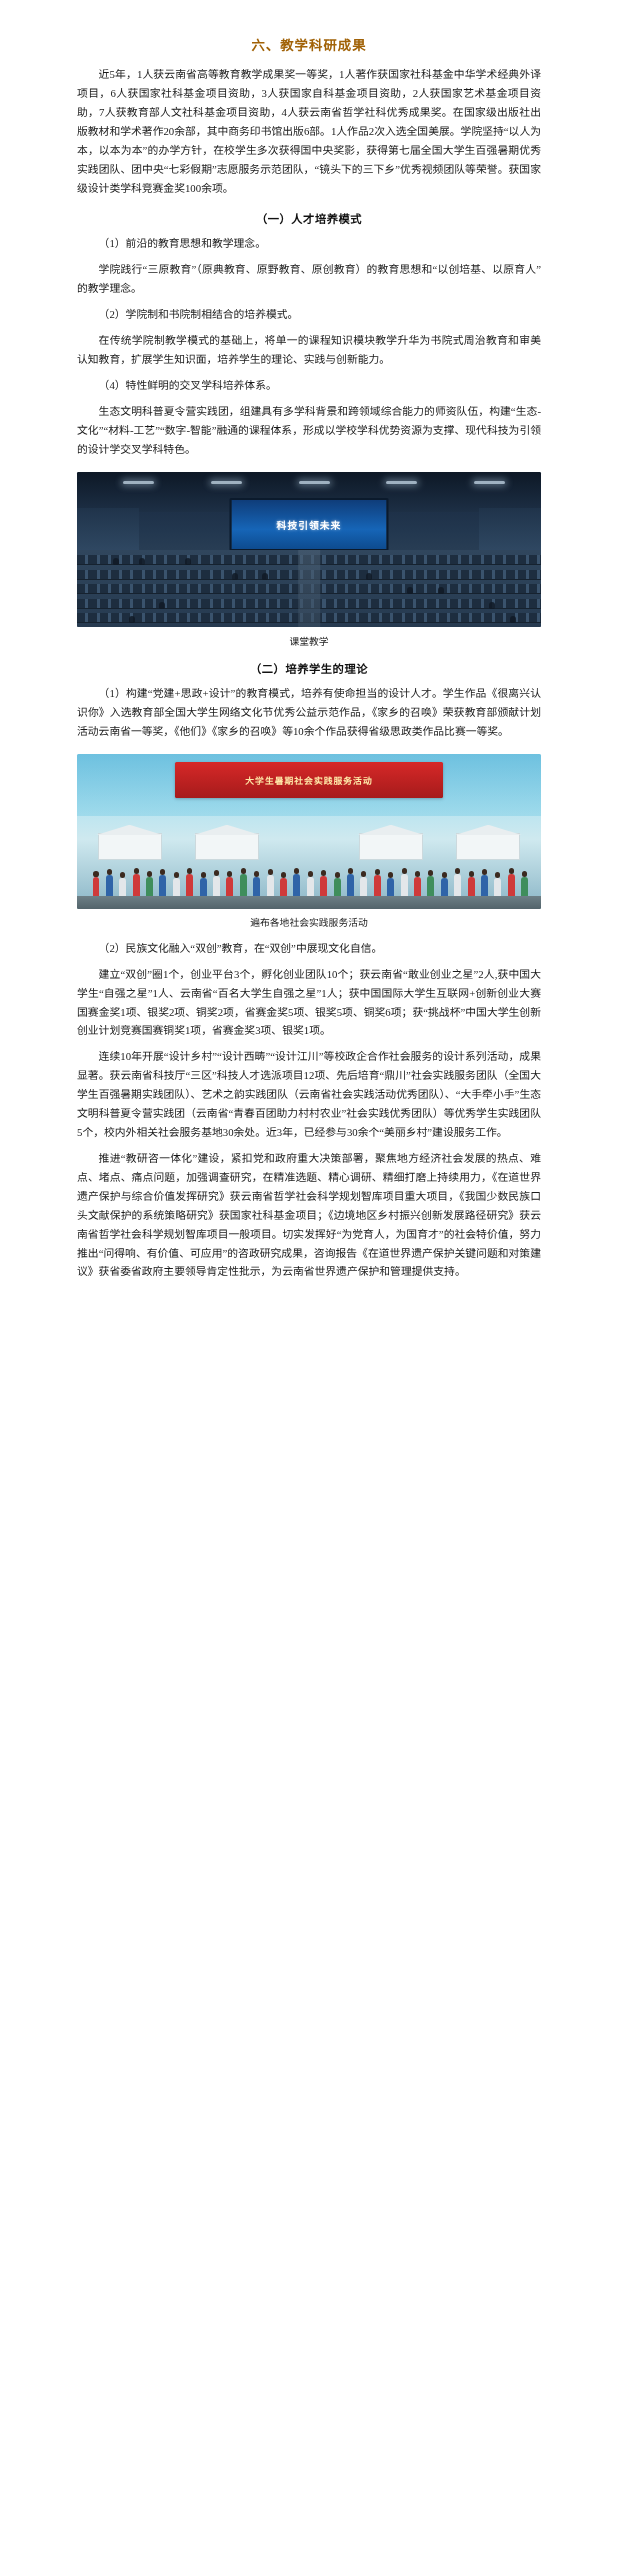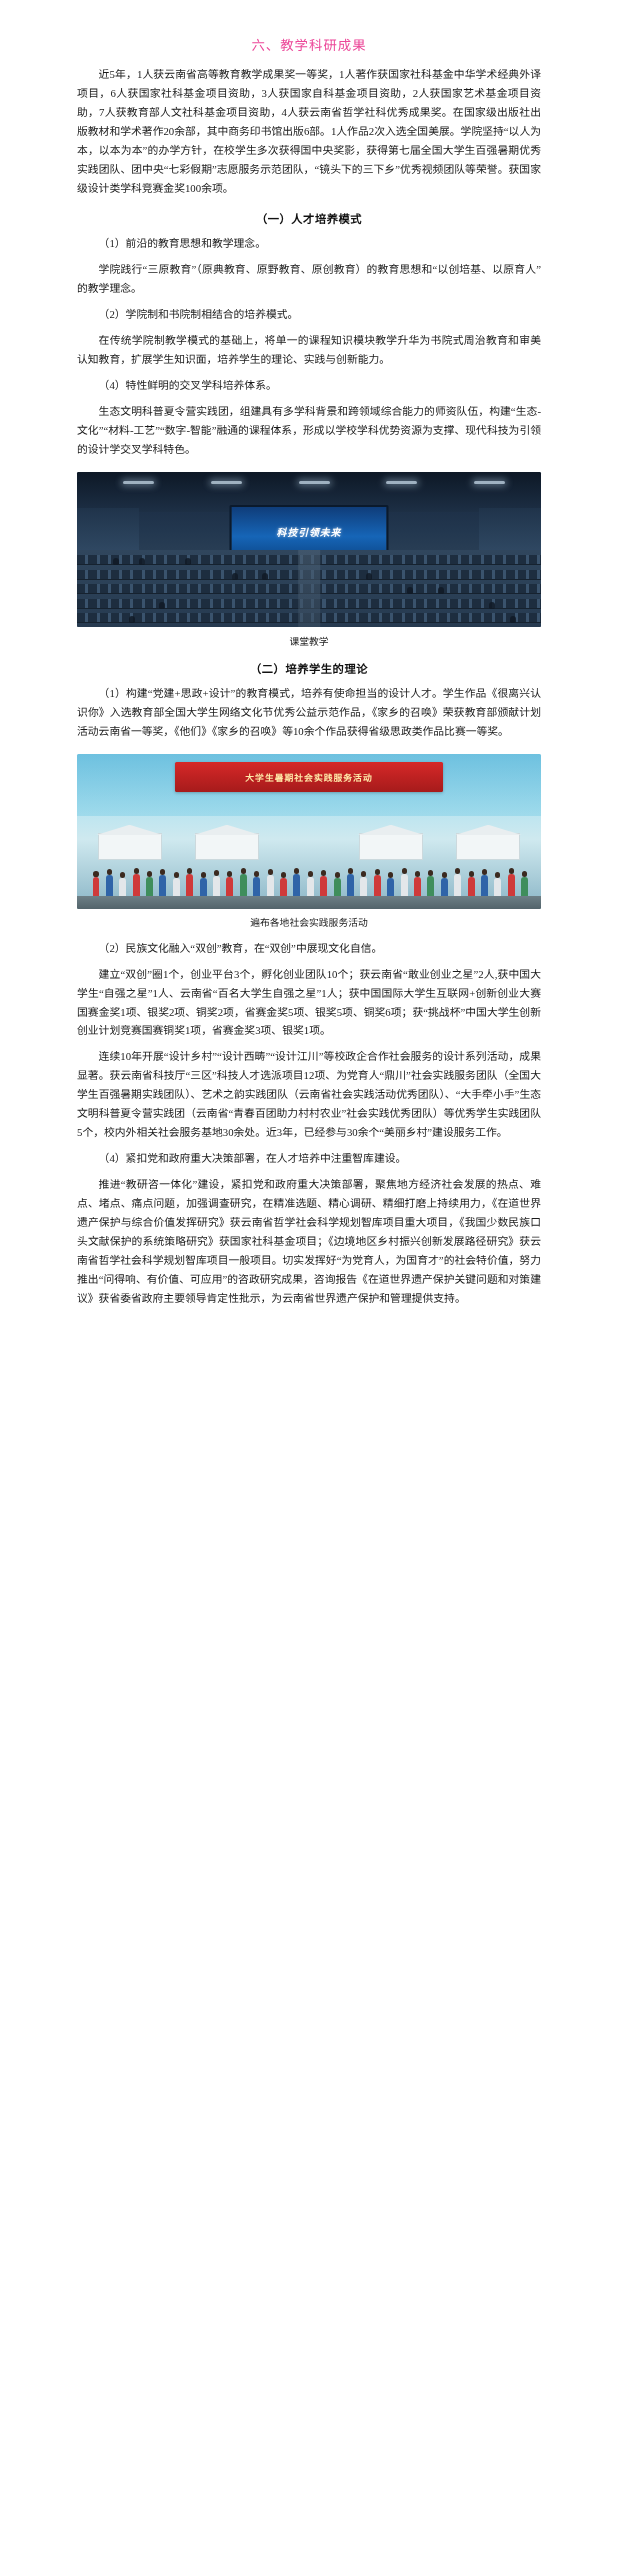--- a/index.html
+++ b/index.html
@@ -14,25 +14,25 @@
   }
   .page {
     width: 618px;
     box-sizing: border-box;
     padding: 20.6px 77px 31px 77px;
     background: #fff;
   }
   h2.section-title {
     font-family: "Liberation Sans", "DejaVu Sans", sans-serif;
     font-size: 13.4px;
-    font-weight: normal;
+    font-weight: bold;
     text-align: center;
     margin: 13.4px 0 11.3px 0;
     letter-spacing: 1px;
-    color: #ec4899;
+    color: #a16207;
   }
   h3.sub-title {
     font-family: "Liberation Sans", "DejaVu Sans", sans-serif;
     font-size: 11.3px;
     font-weight: bold;
     text-align: center;
     margin: 12.4px 0 8.2px 0;
     letter-spacing: 0.5px;
     color: #111;
   }
@@ -73,25 +73,25 @@
     background: linear-gradient(#0d1826, #1d2f45);
   }
   .hall .ceil-light {
     position: absolute; top: 8.2px; width: 31px; height: 3.6px;
     background: #cfe3f2; border-radius: 2.1px; opacity: .75;
     box-shadow: 0 0 7.2px 2.1px rgba(200,228,250,.55);
   }
   .hall .screen {
     position: absolute;
     left: 50%; transform: translateX(-50%);
-    top: 33px; width: 155px; height: 49px;
+    top: 26px; width: 155px; height: 49px;
     background: linear-gradient(#0f3d7a, #1665b7 60%, #0d4b8f);
     border: 2.1px solid #0b1a2c;
     border-radius: 1.5px;
-    display: flex; align-items: center; justify-content: center; font-style: italic;
+    display: flex; align-items: center; justify-content: center;
   }
   .hall .screen .screen-text {
     color: #fff;
     font-family: "Liberation Sans", "DejaVu Sans", sans-serif;
     font-weight: bold;
     font-size: 9.8px;
     letter-spacing: 1px;
     text-shadow: 0 0 3.1px rgba(255,255,255,.7);
   }
   .hall .side-panel {
@@ -122,21 +122,21 @@
     left: 50%; transform: translateX(-50%);
     opacity: .55;
   }
 
   
   .activity {
     background: linear-gradient(#8fd3e8 0%, #b8e4f0 35%, #cfe9ef 55%, #8ab5c6 100%);
   }
   .activity .banner {
     position: absolute; left: 50%; transform: translateX(-50%);
-    top: 8.2px; width: 268px; height: 30px;
+    top: 8.2px; width: 268px; height: 36px;
     background: linear-gradient(#d62828, #a61b1b);
     border-radius: 1.5px;
     display: flex; align-items: center; justify-content: center;
     box-shadow: 0 1px 3.1px rgba(0,0,0,.25);
   }
   .activity .banner .btext {
     color: #ffe9a8;
     font-family: "Liberation Sans", "DejaVu Sans", sans-serif;
     font-size: 8.8px; font-weight: bold; letter-spacing: 1px;
   }
@@ -350,18 +350,17 @@
           </div>
       </div>
 
       <div class="ground"></div>
     </div>
     <div class="caption">遍布各地社会实践服务活动</div>
   </div>
 
   <p class="para">（2）民族文化融入“双创”教育，在“双创”中展现文化自信。</p>
   <p class="para">建立“双创”圈1个，创业平台3个，孵化创业团队10个；获云南省“敢业创业之星”2人,获中国大学生“自强之星”1人、云南省“百名大学生自强之星”1人；获中国国际大学生互联网+创新创业大赛国赛金奖1项、银奖2项、铜奖2项，省赛金奖5项、银奖5项、铜奖6项；获“挑战杯”中国大学生创新创业计划竞赛国赛铜奖1项，省赛金奖3项、银奖1项。</p>
-  <p class="para">连续10年开展“设计乡村”“设计西畴”“设计江川”等校政企合作社会服务的设计系列活动，成果显著。获云南省科技厅“三区”科技人才选派项目12项、为党育人“鼎川”社会实践服务团队（全国大学生百强暑期实践团队）、艺术之韵实践团队（云南省社会实践活动优秀团队）、“大手牵小手”生态文明科普夏令营实践团（云南省“青春百团助力村村农业”社会实践优秀团队）等优秀学生实践团队5个，校内外相关社会服务基地30余处。近3年，已经参与30余个“美丽乡村”建设服务工作。</p>
-  <p class="para">（4）紧扣党和政府重大决策部署，在人才培养中注重智库建设。</p>
+  <p class="para">连续10年开展“设计乡村”“设计西畴”“设计江川”等校政企合作社会服务的设计系列活动，成果显著。获云南省科技厅“三区”科技人才选派项目12项、先后培育“鼎川”社会实践服务团队（全国大学生百强暑期实践团队）、艺术之韵实践团队（云南省社会实践活动优秀团队）、“大手牵小手”生态文明科普夏令营实践团（云南省“青春百团助力村村农业”社会实践优秀团队）等优秀学生实践团队5个，校内外相关社会服务基地30余处。近3年，已经参与30余个“美丽乡村”建设服务工作。</p>
   <p class="para">推进“教研咨一体化”建设，紧扣党和政府重大决策部署，聚焦地方经济社会发展的热点、难点、堵点、痛点问题，加强调查研究，在精准选题、精心调研、精细打磨上持续用力，《在道世界遗产保护与综合价值发挥研究》获云南省哲学社会科学规划智库项目重大项目，《我国少数民族口头文献保护的系统策略研究》获国家社科基金项目；《边境地区乡村振兴创新发展路径研究》获云南省哲学社会科学规划智库项目一般项目。切实发挥好“为党育人，为国育才”的社会特价值，努力推出“问得响、有价值、可应用”的咨政研究成果，咨询报告《在道世界遗产保护关键问题和对策建议》获省委省政府主要领导肯定性批示，为云南省世界遗产保护和管理提供支持。</p>
 
 </div>
 
 
 </body></html>

